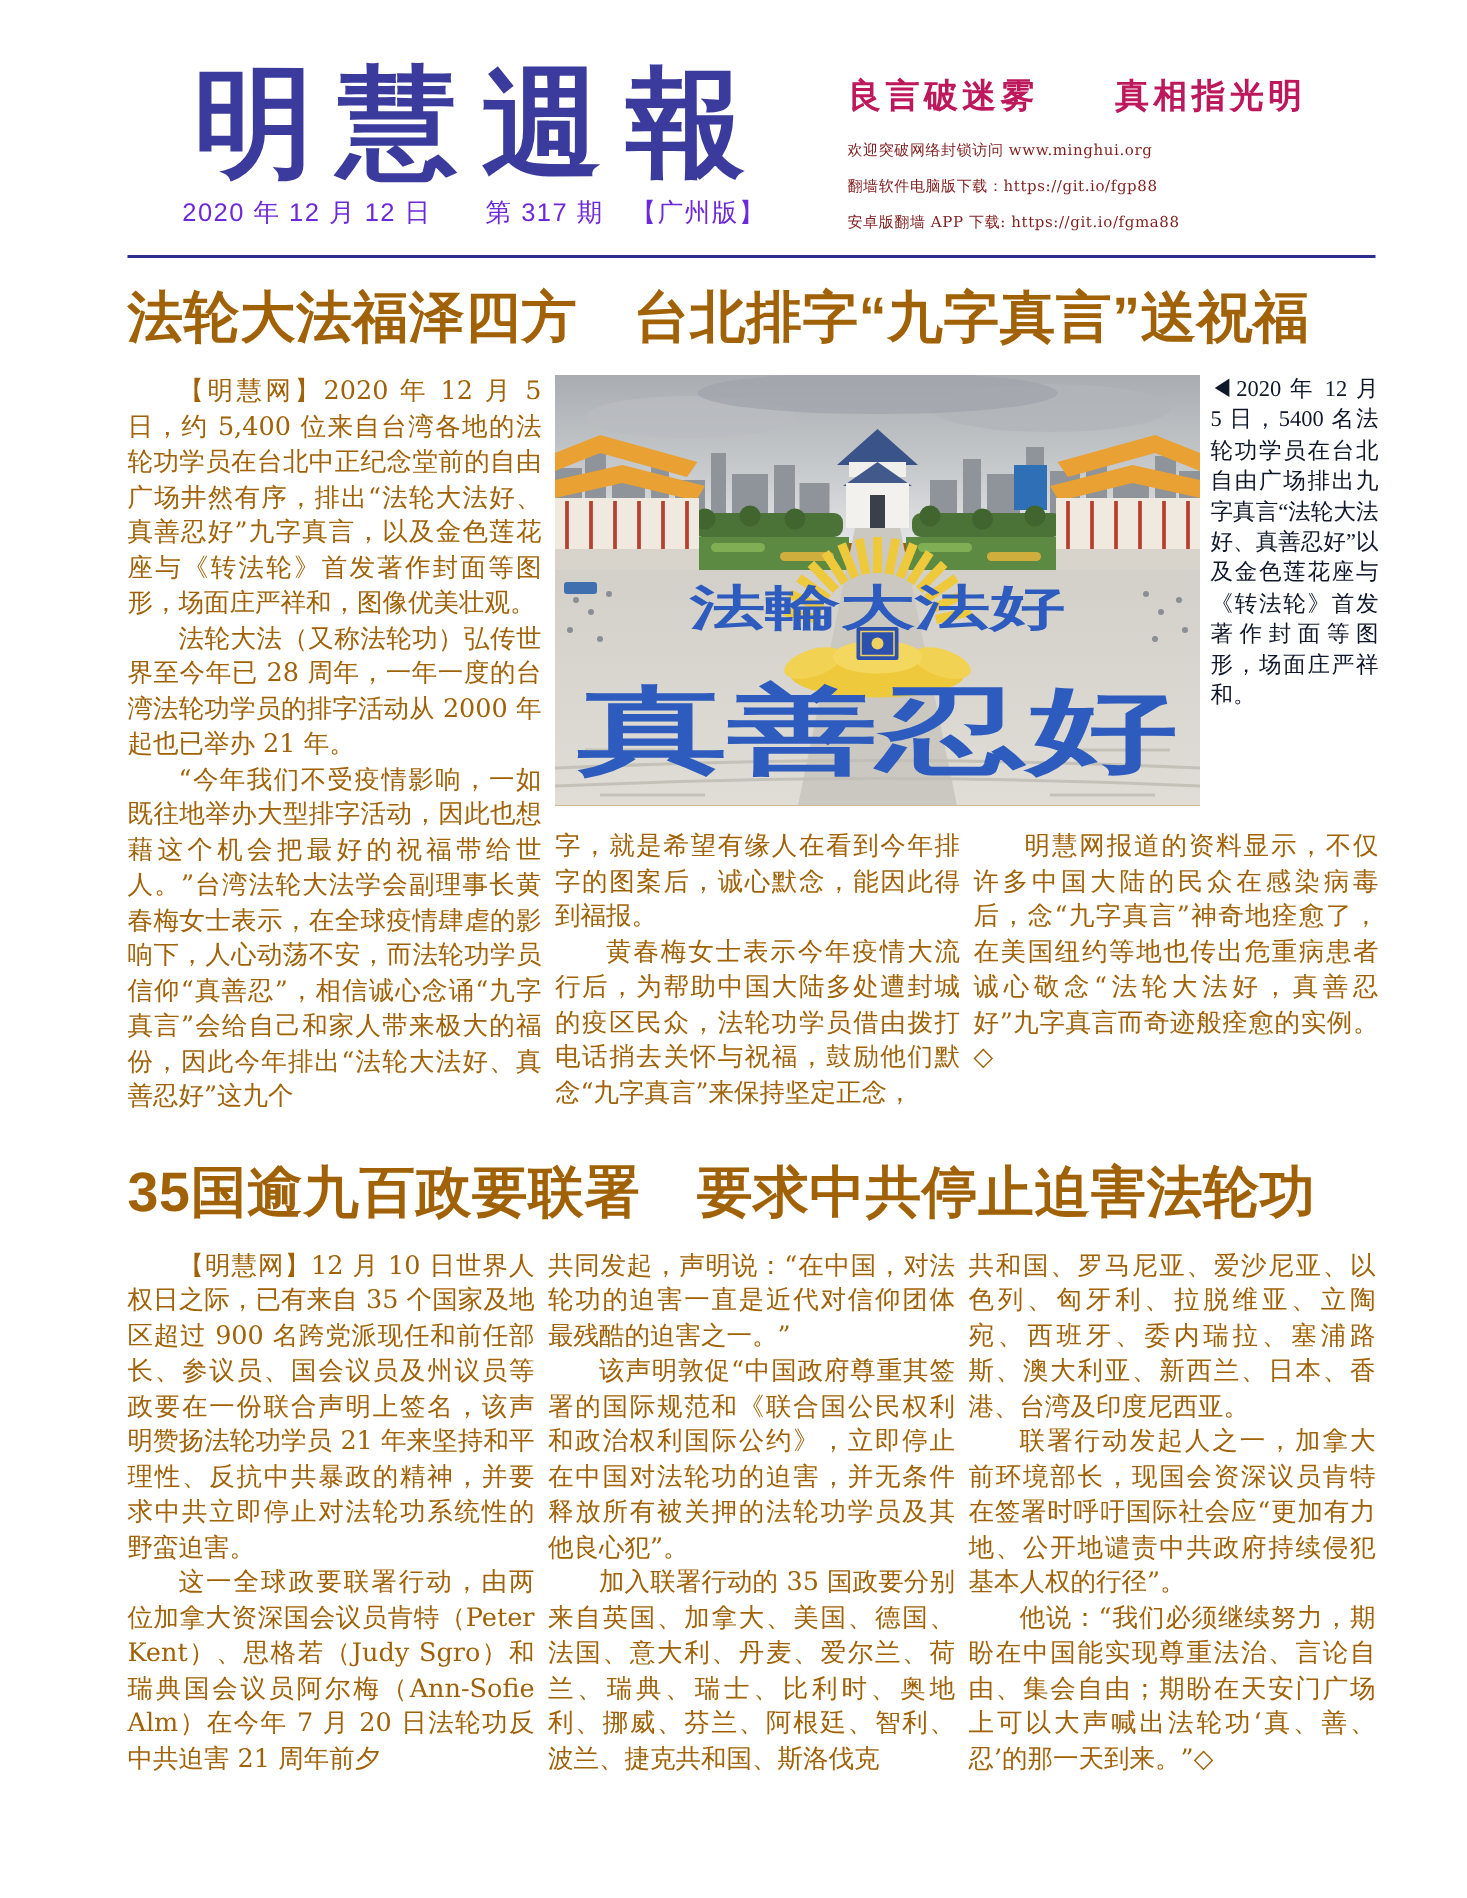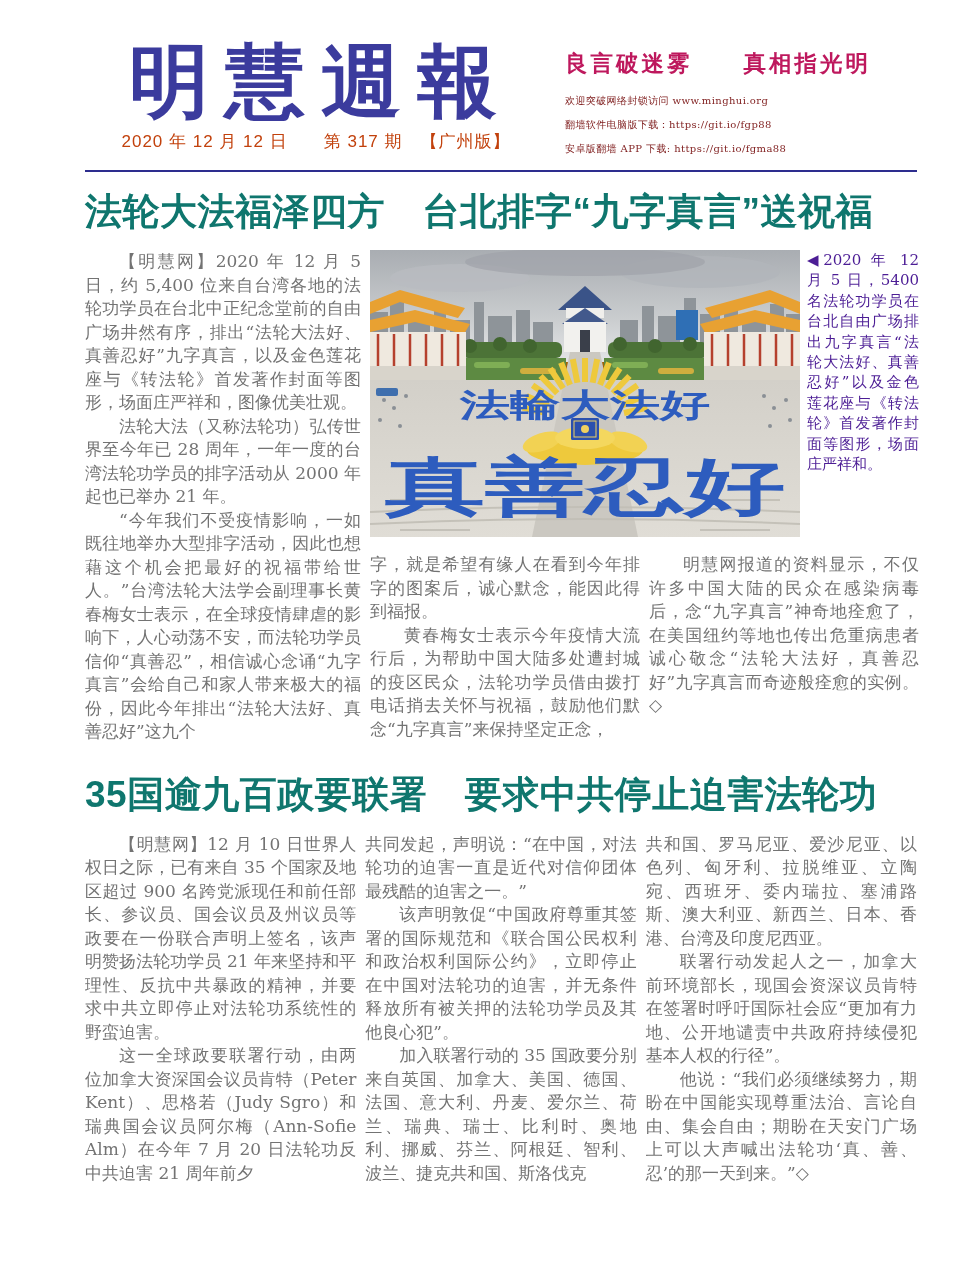--- a/index.html
+++ b/index.html
@@ -31,21 +31,21 @@
     line-height: 1.08;
     letter-spacing: 16px;
     white-space: nowrap;
     text-indent: 10px;
   }
   .dateline {
     margin-top: 6px;
     font-family: "Liberation Sans", "DejaVu Sans", sans-serif;
     font-size: 17px;
     letter-spacing: 1px;
-    color: #c2410c;
+    color: #6d28d9;
     white-space: nowrap;
   }
   .right-block { width: 352px; padding-top: 10px; }
   .tagline {
     color: #be185d;
     font-weight: bold;
     font-size: 22.5px;
     letter-spacing: 3px;
     white-space: nowrap;
   }
@@ -61,51 +61,52 @@
     border: none;
     border-top: 2px solid #2d2d8e;
     margin-top: 9px;
   }
 
   
   .headline {
     font-family: "Liberation Sans", "DejaVu Sans", sans-serif;
     font-weight: 700;
     font-size: 37px;
-    color: #0f766e;
+    color: #a16207;
     white-space: nowrap;
     margin-top: 15px;
     margin-bottom: 13px;
     letter-spacing: 0.5px;
   }
 
   
   .body-text p {
     font-size: 17px;
     line-height: 23.5px;
     text-align: justify;
-    color: #737373;
+    color: #a16207;
   }
   .body-text p.ind { text-indent: 2em; }
 
   .a1-body { display: flex; gap: 9px; }
   .a1-col1 { width: 276px; flex: none; }
   .a1-right { flex: 1; }
   .photo-row { display: flex; gap: 7px; }
   .photo-frame {
     width: 430px; height: 287px; flex: none;
     background: #a16207;
     overflow: hidden;
   }
   .caption {
     width: 112px; flex: none;
     font-size: 15px;
     line-height: 20.4px;
     text-align: justify;
-    color: #4c1d95;
+    color: #0f172a;
+    font-family: Liberation Serif, serif;
   }
   .under-row { display: flex; gap: 9px; margin-top: 16px; }
   .under-col { flex: 1; }
 
   .article2 { margin-top: 26px; }
   .a2-body { display: flex; gap: 9px; align-items: center; }
   .a2-col { flex: 1; }
 </style>
 </head>
 <body>

